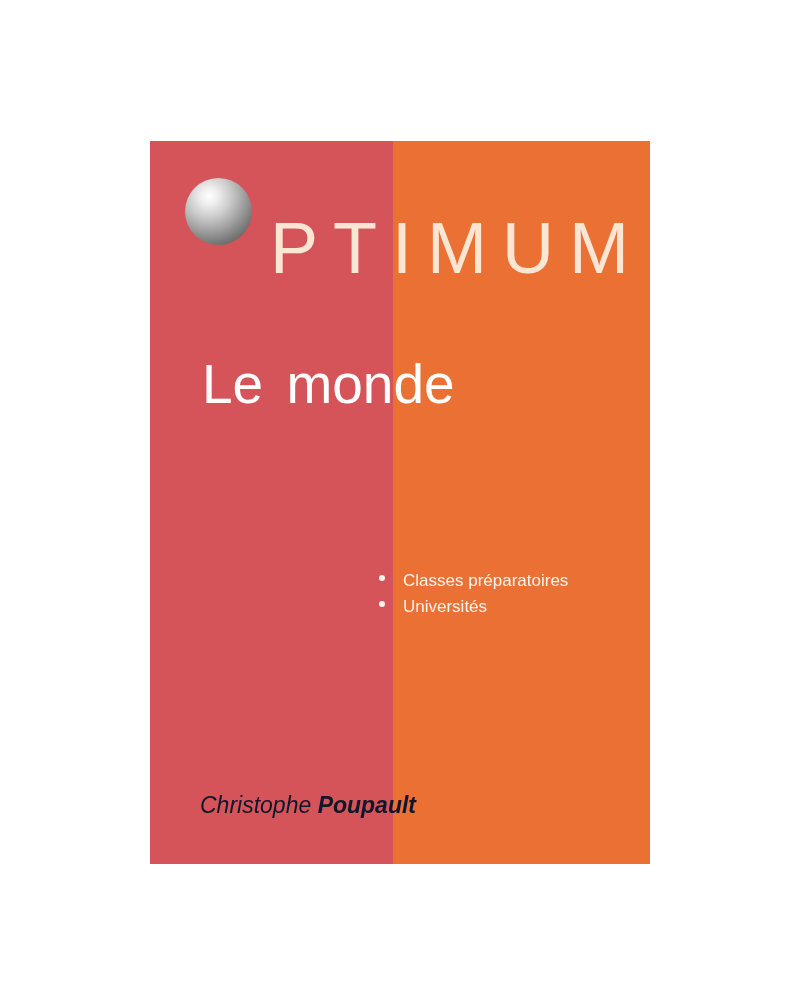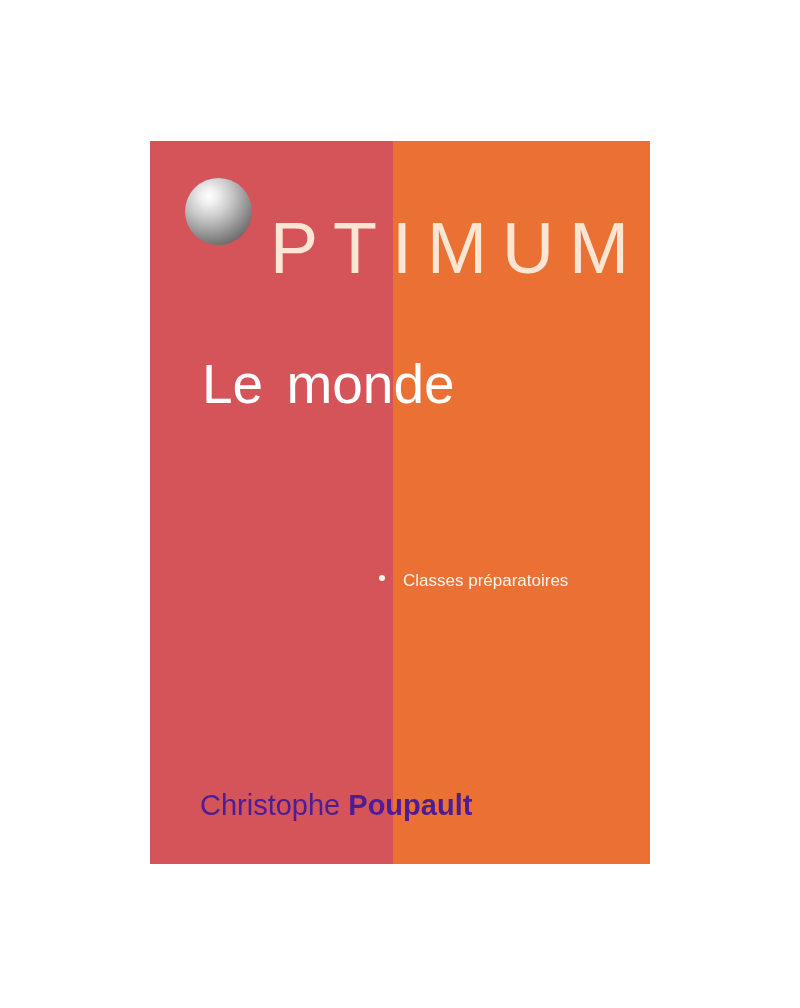--- a/index.html
+++ b/index.html
@@ -100,24 +100,25 @@
     width: 6px;
     height: 6px;
     border-radius: 50%;
     background: #fdf3ec;
   }
   
   .author-name {
     position: absolute;
     left: 50px;
     top: 650px;
-    font-size: 29px;
+    font-size: 23px;
     line-height: 28px;
-    color: #4c1d95;
+    color: #0f172a;
     white-space: nowrap;
+    font-style: italic;
   }
   .author-last {
     font-weight: bold;
   }
   
   .publisher-logo {
     position: absolute;
     left: 321px;
     top: 622px;
     width: 136px;
@@ -149,19 +150,23 @@
 
     <div class="book-title">
       <div>Le monde</div>
     </div>
 
     <div class="audience-list">
       <div class="audience-item">
         <span class="bullet-dot"></span>
         <span>Classes préparatoires</span>
       </div>
+      <div class="audience-item">
+        <span class="bullet-dot"></span>
+        <span>Universités</span>
+      </div>
     </div>
 
     <div class="author-name"><span>Christophe</span>&nbsp;<span class="author-last">Poupault</span></div>
 
 
   </div>
 </div>
 
 </body></html>

